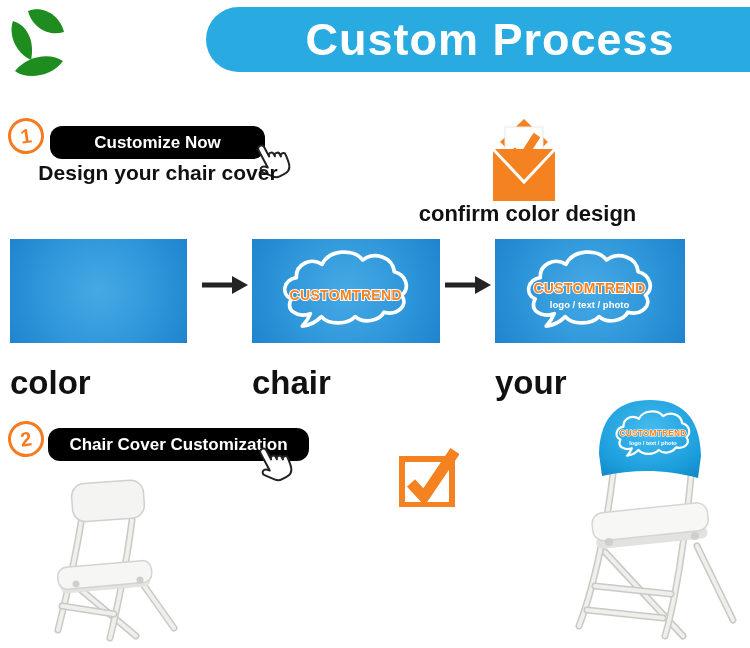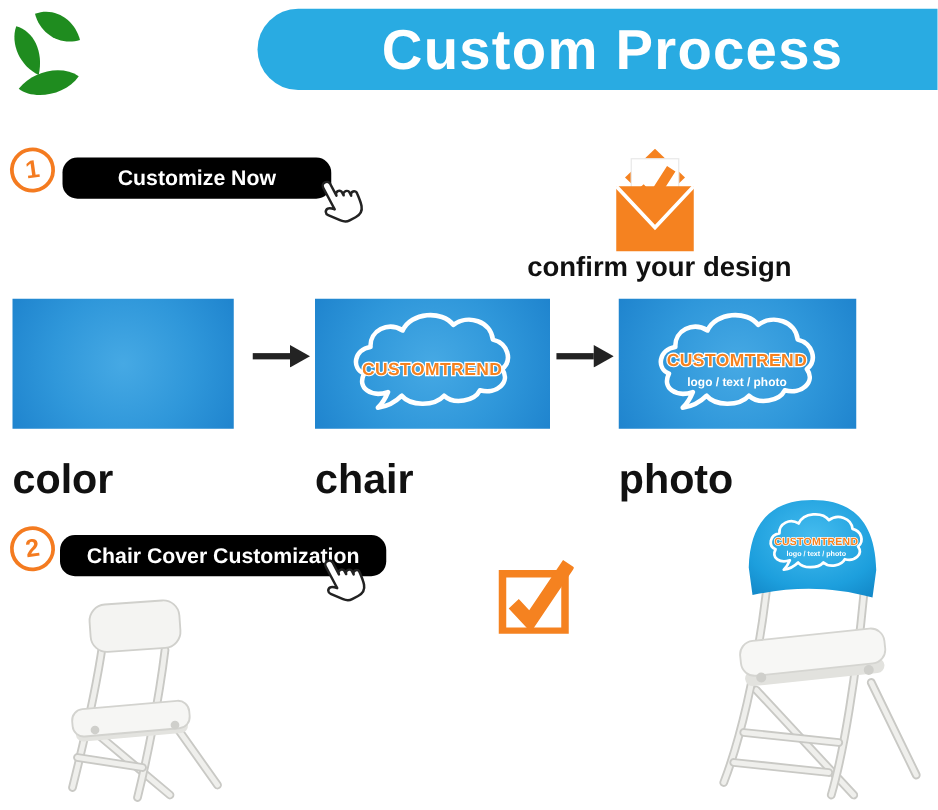--- a/index.html
+++ b/index.html
@@ -63,29 +63,30 @@
     <span>1</span>
   </div>
   <div class="pill-btn" style="left:50px;top:126px;width:215px;height:33px">
     <span>Customize Now</span>
   </div>
   <svg class="abs" style="left:250px;top:133px" width="48" height="52" viewBox="0 0 48 52">
     <g transform="rotate(-28 24 26)">
       <path d="M14.5,28 V11 a3.2,3.2 0 0 1 6.4,0 v10.5 a2.6,2.6 0 0 1 5.2,0 v2.5 a2.6,2.6 0 0 1 5.2,0.7 v2.3 a2.5,2.5 0 0 1 5,0.8 c0,0 -0.6,7.5 -1.6,10.5 c-1,3.2 -3.4,5.7 -8.4,5.7 h-5.4 c-2.6,0 -4.6,-1.2 -6.4,-3.4 l-6.8,-8.4 c-1.6,-2 -0.4,-4.8 2.2,-4.8 c1.6,0 2.6,0.8 4.6,3.2 Z" fill="#fff" stroke="#222" stroke-width="2" stroke-linejoin="round"></path>
     </g>
   </svg>
+  <div class="caption-bold" style="left:38px;top:161px;width:240px;font-size:21px">Design your chair cover</div>
 
   <svg class="abs" style="left:479px;top:119px" width="90" height="84" viewBox="0 0 90 84">
     <polygon points="45,0 69,23 45,46 21,23" fill="#f58220"></polygon>
     <rect x="26" y="8" width="38" height="47" fill="#fff" stroke="#e9e9e9"></rect>
     <path d="M33,31 L42,41 L58,16" fill="none" stroke="#f58220" stroke-width="8" stroke-linecap="butt"></path>
     <rect x="14" y="30" width="62" height="52" fill="#f58220"></rect>
     <path d="M14,30 L45,63 L76,30" fill="none" stroke="#fff" stroke-width="3"></path>
   </svg>
-  <div class="caption-bold" style="left:405px;top:201px;width:245px;font-size:22px">confirm your design</div>
+  <div class="caption-bold" style="left:405px;top:201px;width:245px;font-size:22px">confirm color design</div>
 
   <div class="swatch" style="left:10px;width:177px"></div>
 
   <svg class="abs" style="left:202px;top:276px" width="46" height="18" viewBox="0 0 46 18">
     <rect x="0" y="6.5" width="30" height="5" fill="#232323"></rect>
     <polygon points="30,0 46,9 30,18" fill="#232323"></polygon>
   </svg>
 
   <div class="swatch" style="left:252px;width:188px">
     <svg viewBox="0 0 200 130">
@@ -102,21 +103,21 @@
   <div class="swatch" style="left:495px;width:190px">
     <svg viewBox="0 0 200 130">
       <path class="cloud-line" d="M52,96 C34,102 18,92 26,76 C12,70 15,50 33,47 C32,29 52,19 68,29 C77,9 111,7 123,23 C139,11 164,19 166,39 C182,43 188,61 176,71 C186,85 170,99 152,94 C146,106 124,110 113,100 C102,112 76,111 67,100 C60,107 50,112 41,113 C47,107 50,101 52,96 Z"></path>
       <text x="100" y="68" text-anchor="middle" class="cloud-brand">CUSTOMTREND</text>
       <text x="100" y="89" text-anchor="middle" class="cloud-tag">logo / text / photo</text>
     </svg>
   </div>
 
   <div class="swatch-label" style="left:10px;width:177px">color</div>
   <div class="swatch-label" style="left:252px;width:188px">chair</div>
-  <div class="swatch-label" style="left:495px;width:190px">photo</div>
+  <div class="swatch-label" style="left:495px;width:190px">your</div>
 
   <div class="step-badge" style="left:8px;top:421px">
     <span>2</span>
   </div>
   <div class="pill-btn" style="left:48px;top:428px;width:261px;height:33px">
     <span>Chair Cover Customization</span>
   </div>
   <svg class="abs" style="left:252px;top:436px" width="48" height="52" viewBox="0 0 48 52">
     <g transform="rotate(-28 24 26)">
       <path d="M14.5,28 V11 a3.2,3.2 0 0 1 6.4,0 v10.5 a2.6,2.6 0 0 1 5.2,0 v2.5 a2.6,2.6 0 0 1 5.2,0.7 v2.3 a2.5,2.5 0 0 1 5,0.8 c0,0 -0.6,7.5 -1.6,10.5 c-1,3.2 -3.4,5.7 -8.4,5.7 h-5.4 c-2.6,0 -4.6,-1.2 -6.4,-3.4 l-6.8,-8.4 c-1.6,-2 -0.4,-4.8 2.2,-4.8 c1.6,0 2.6,0.8 4.6,3.2 Z" fill="#fff" stroke="#222" stroke-width="2" stroke-linejoin="round"></path>

